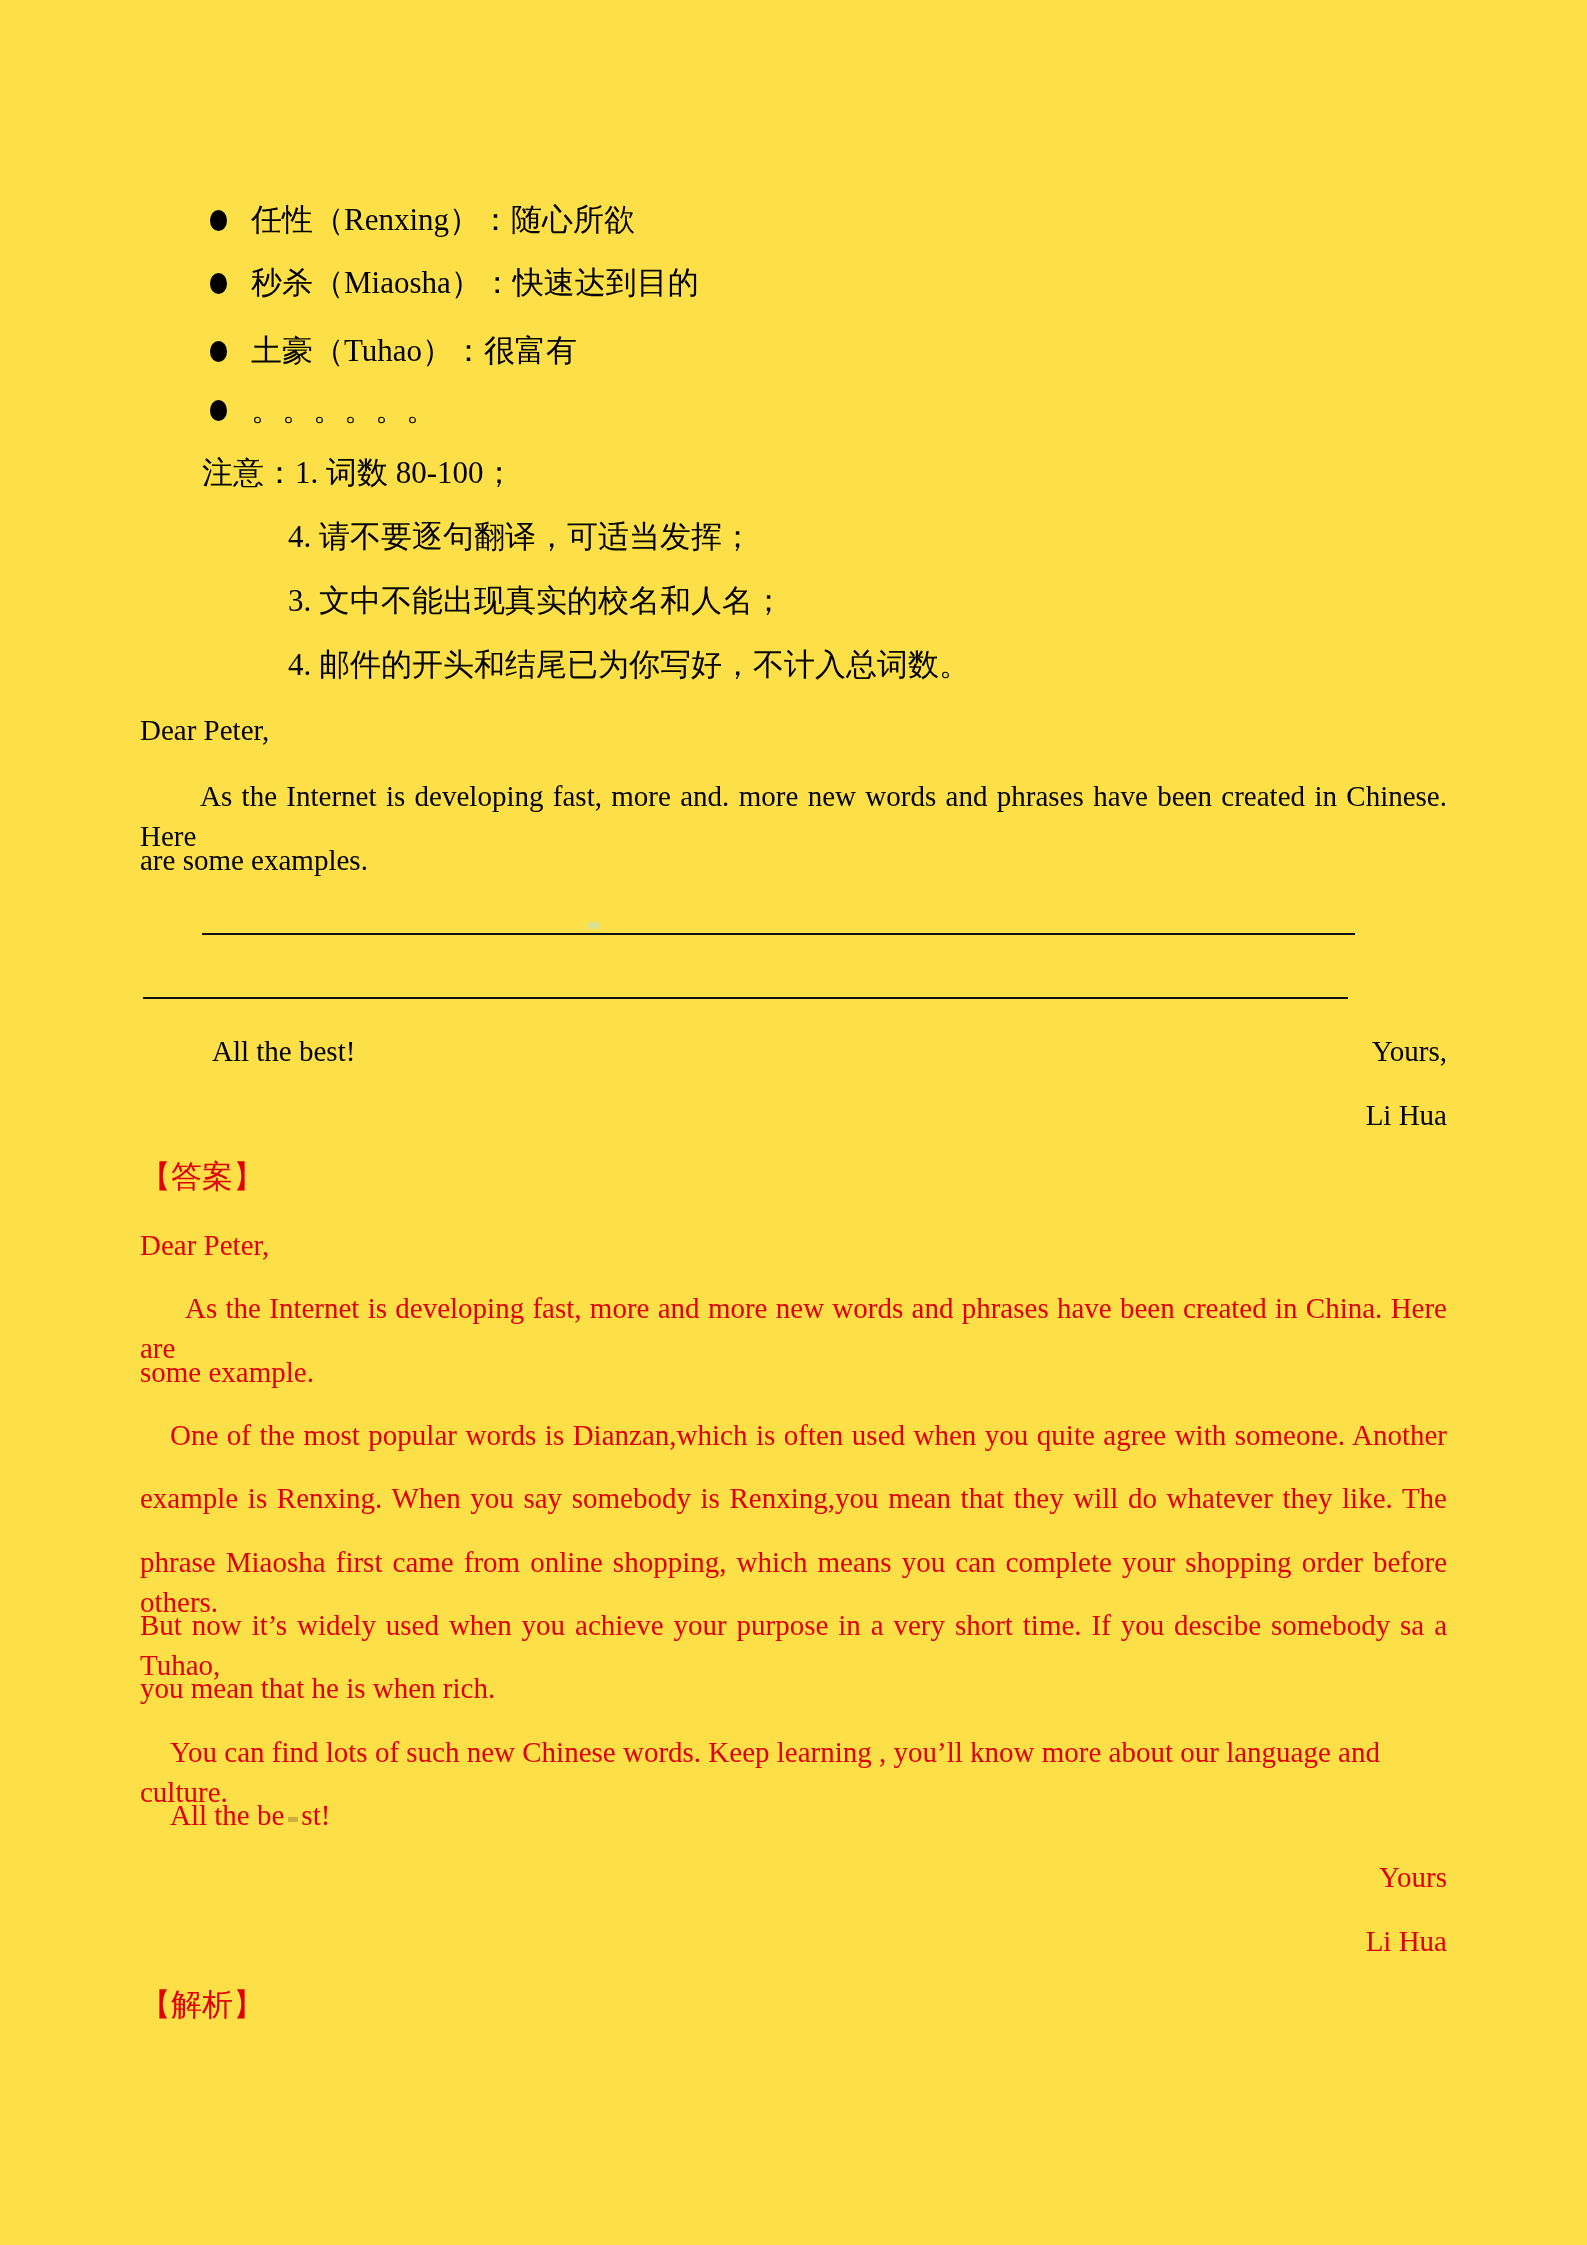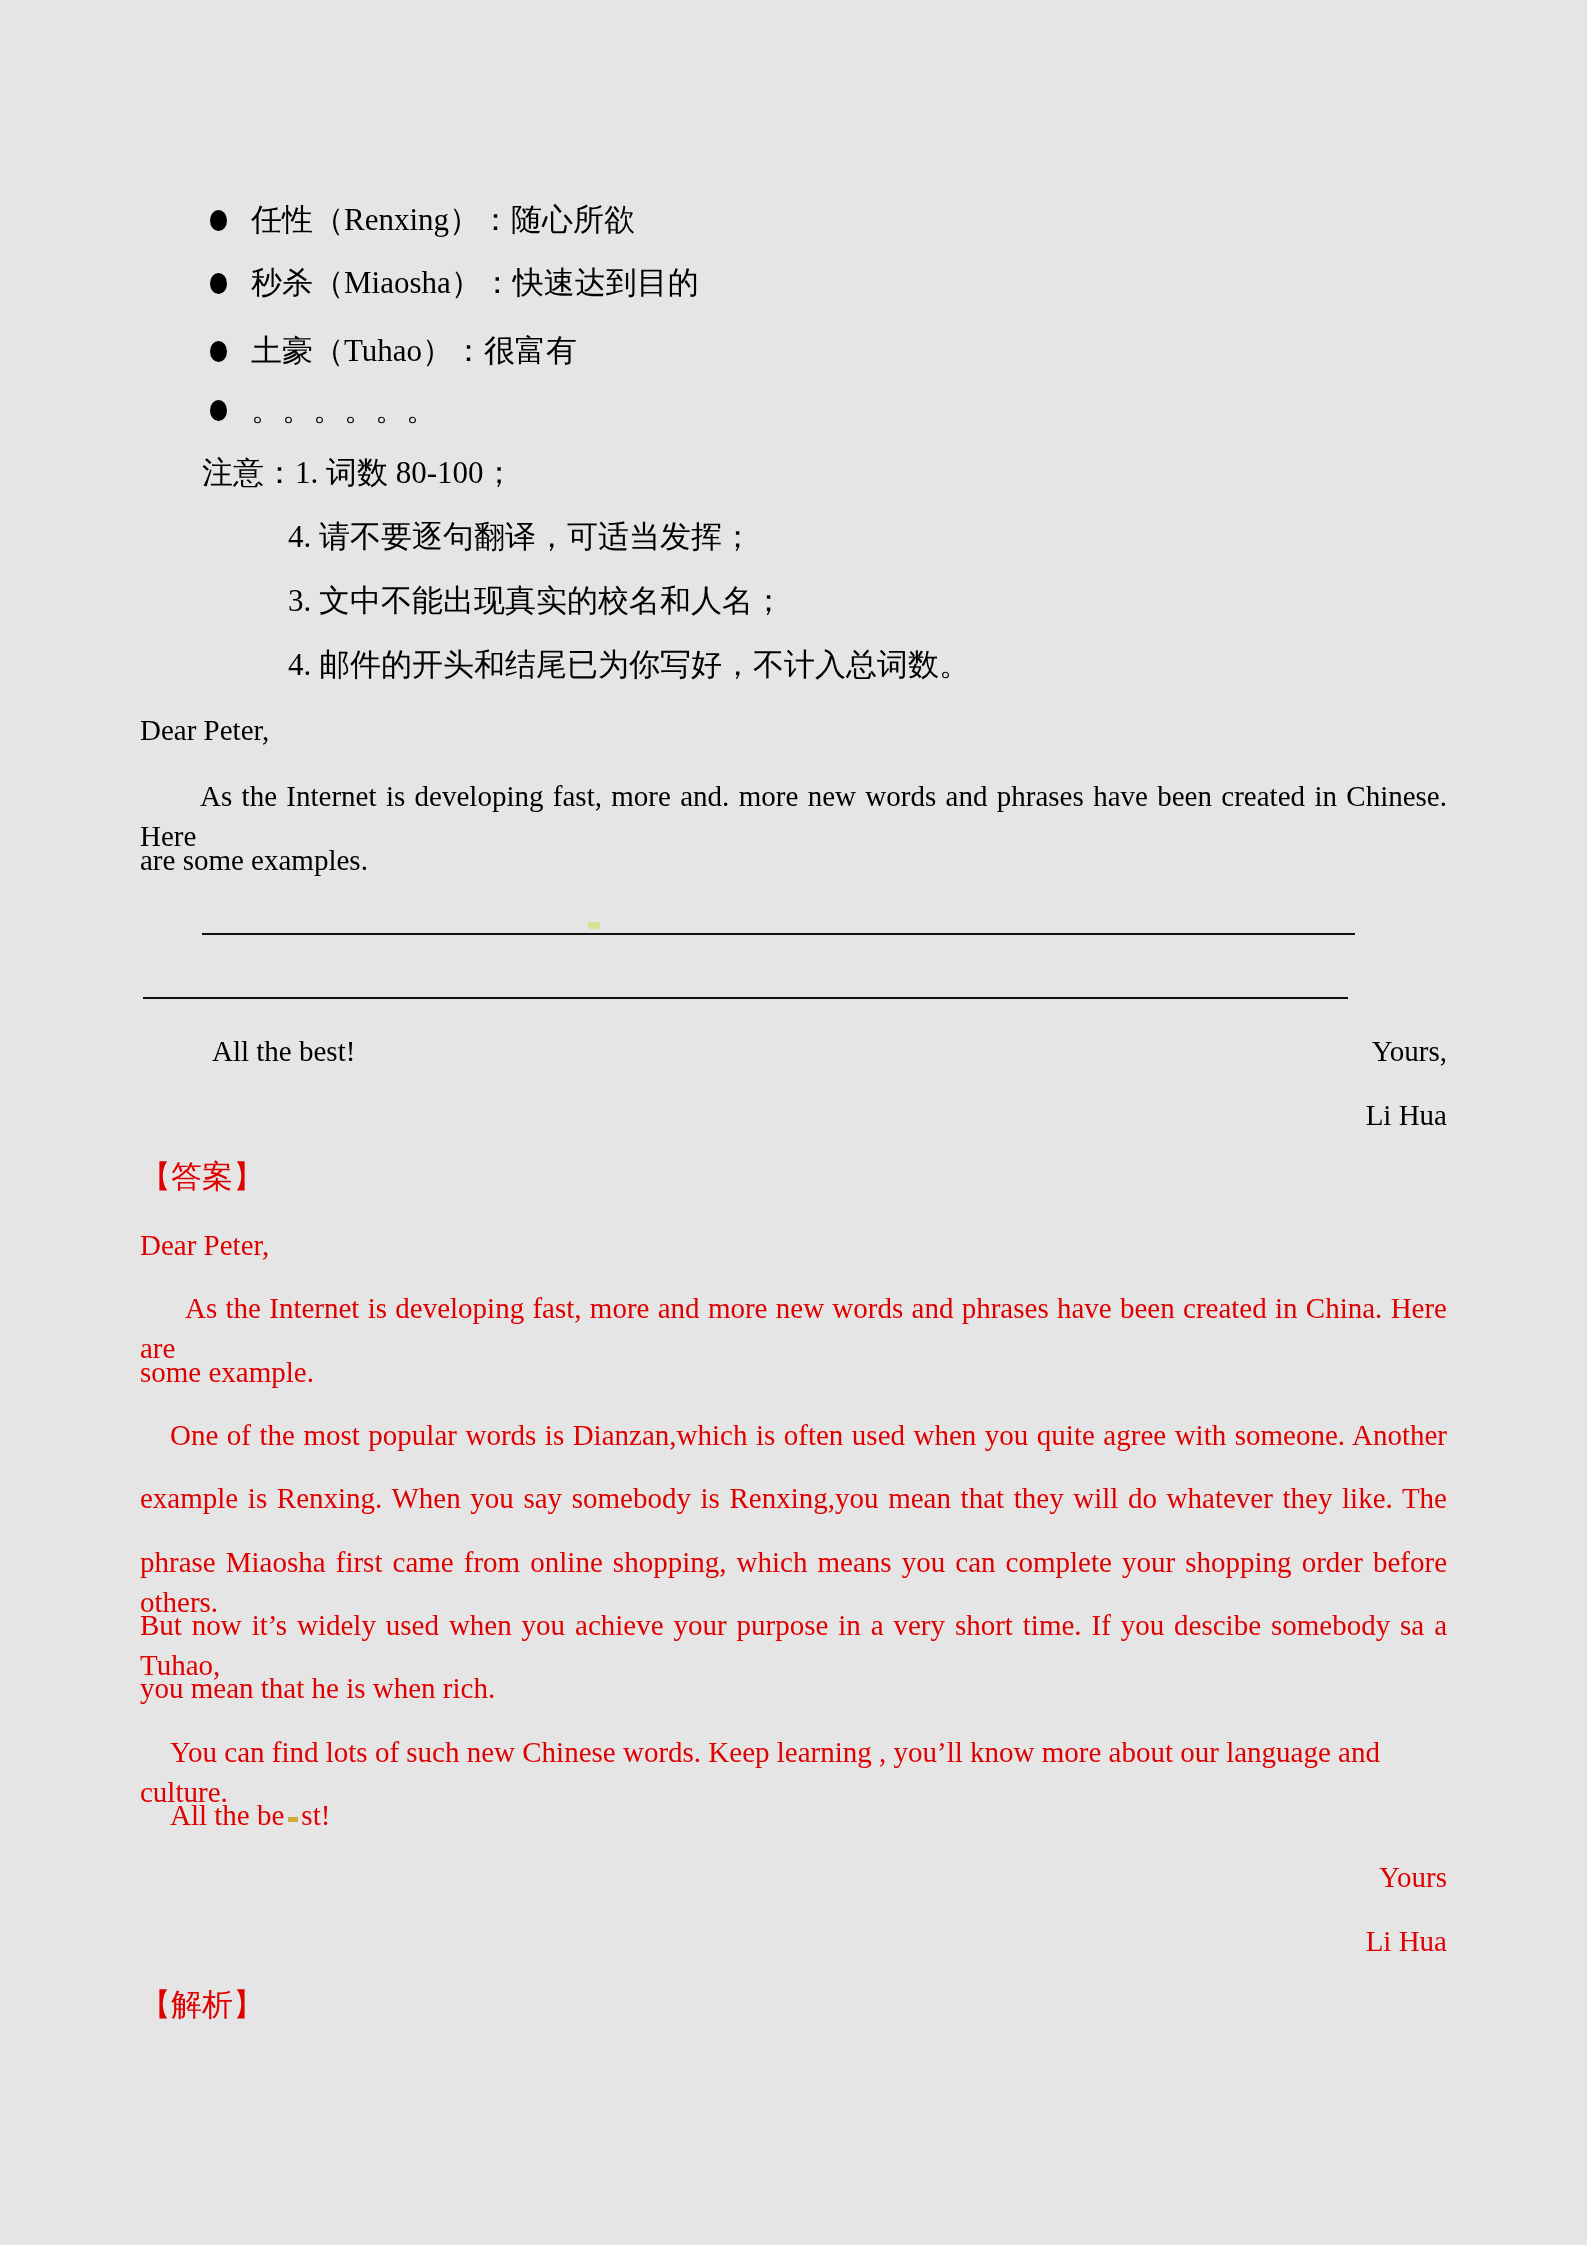--- a/index.html
+++ b/index.html
@@ -1,19 +1,19 @@
 <!DOCTYPE html>
 <html><head>
 <meta charset="utf-8">
 <style>
   html,body { margin:0; padding:0; background:#ffffff; }
   .page {
     position:relative;
     width:1587px; height:2245px;
-    background:#e5e5e5;
+    background:#fde047;
     font-family:"Liberation Serif","DejaVu Serif",serif;
     color:#000000;
     overflow:hidden;
   }
   .line {
     position:absolute;
     left:140px; width:1307px;
     font-size:29px;
     line-height:40px;
     white-space:normal;

